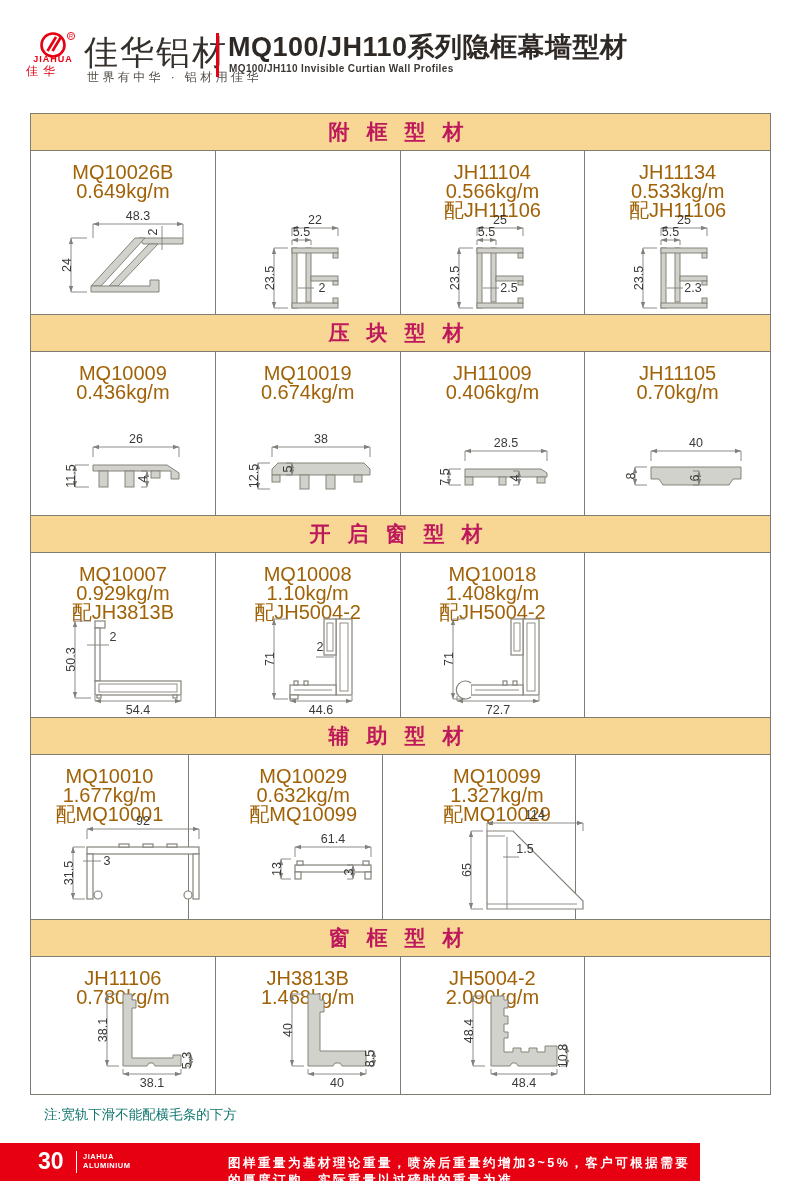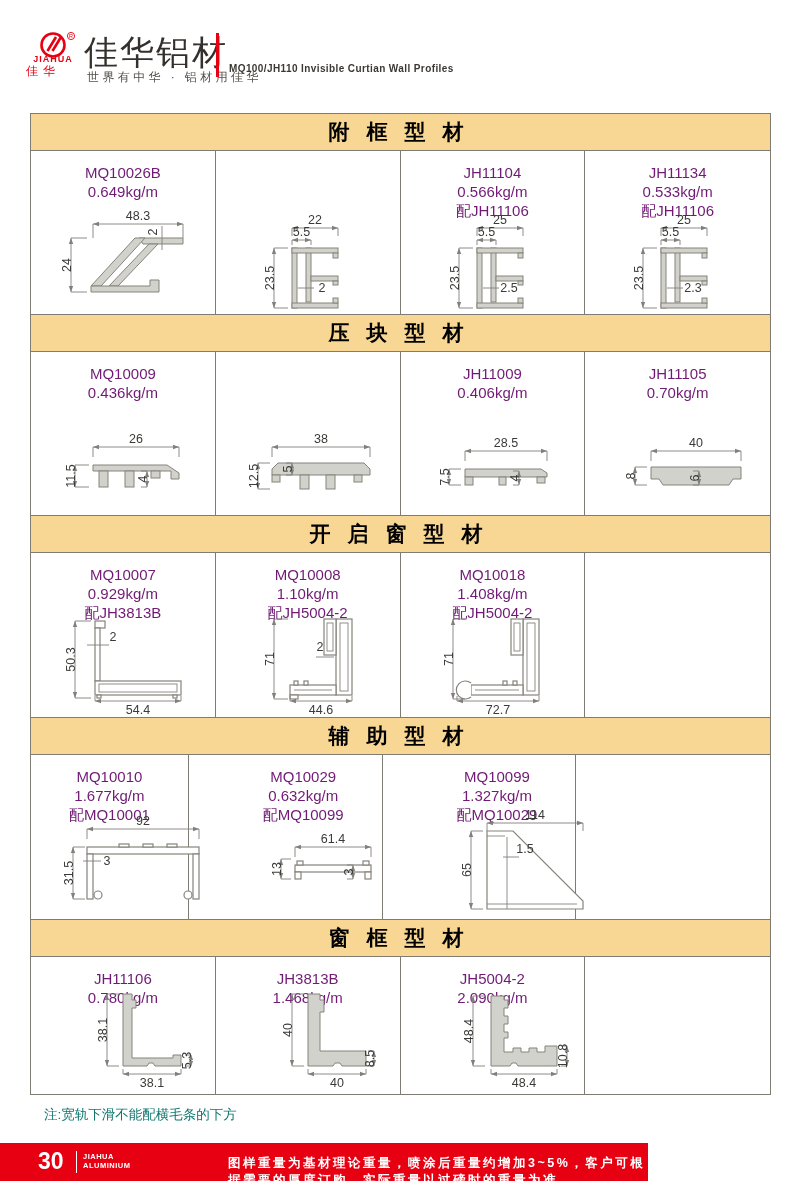--- a/index.html
+++ b/index.html
@@ -16,41 +16,41 @@
          color:#35302b;letter-spacing:2px;}
   #slogan{position:absolute;left:87px;top:69px;font-size:12px;color:#55504b;letter-spacing:3.4px;}
   #hdr-divider{position:absolute;left:216px;top:33px;width:3px;height:44px;background:#e60012;}
   #title{position:absolute;left:228px;top:29px;font-size:27px;font-weight:bold;color:#2e2925;letter-spacing:0.5px;}
   #subtitle{position:absolute;left:229px;top:63px;font-size:10px;font-weight:bold;color:#3c3733;letter-spacing:0.4px;}
 
   
   #tbl{position:absolute;left:30px;top:113px;width:741px;border:1px solid #7f7d73;box-sizing:border-box;background:#fff;}
   .band{height:37px;background:#f8d794;border-bottom:1px solid #7f7d73;
         display:flex;align-items:center;justify-content:center;box-sizing:border-box;}
-  .band span{font-size:21px;font-weight:bold;color:#000000;letter-spacing:17px;margin-left:8px;}
+  .band span{font-size:21px;font-weight:bold;color:#be185d;letter-spacing:17px;margin-left:8px;}
   .row{display:flex;border-bottom:1px solid #7f7d73;box-sizing:border-box;}
   .row.last{border-bottom:none;}
   .r1,.r2{height:164px;} .r3{height:165px;} .r4{height:165px;gap:36px;} .r5{height:137px;}
   .cell{position:relative;width:25%;border-right:1px solid #7f7d73;box-sizing:border-box;}
   .cell:last-child{border-right:none;}
-  .lbl{padding-top:12px;text-align:center;font-size:15px;line-height:19px;color:#701a75;}
+  .lbl{padding-top:12px;text-align:center;font-size:20px;line-height:19px;color:#a16207;}
   .cell svg{position:absolute;left:0;bottom:2px;}
 
   
   g.dim line{stroke:#82807a;stroke-width:0.9;}
   g.dim polygon{fill:#82807a;stroke:none;}
   .dt{fill:#3a3a38;font-size:12.5px;text-anchor:middle;font-family:"Liberation Sans",sans-serif;}
   .ld{stroke:#82807a;stroke-width:0.9;fill:none;}
   .pf{fill:#d2d2cc;stroke:#85837b;stroke-width:1;}
   .po{fill:#ffffff;stroke:#85837b;stroke-width:1.2;}
   .pi{fill:none;stroke:#85837b;stroke-width:0.9;}
 
   
   #note{position:absolute;left:44px;top:1106px;font-size:13.5px;color:#0f766e;}
-  #footer{position:absolute;left:0;top:1143px;width:648px;height:38px;background:#e60012;}
+  #footer{position:absolute;left:0;top:1143px;width:700px;height:38px;background:#e60012;}
   #page-num{position:absolute;left:38px;top:5px;font-size:23px;font-weight:bold;color:#fff;}
   #foot-div{position:absolute;left:76px;top:8px;width:1px;height:22px;background:#fff;}
   #foot-brand{position:absolute;left:83px;top:9px;font-size:7.5px;font-weight:bold;color:#fff;line-height:9px;letter-spacing:0.5px;}
   #foot-text{position:absolute;left:228px;top:12px;font-size:12.5px;font-weight:bold;color:#fff;letter-spacing:2.5px;}
 </style>
 </head>
 <body>
 
 <div id="page">
 
@@ -58,20 +58,21 @@
     <circle cx="23" cy="14" r="11.5" fill="none" stroke="#e60012" stroke-width="2.6"></circle>
     <path d="M17.5,20 L26,6 M22.5,20 L31,6" stroke="#e60012" stroke-width="2.6" fill="none"></path>
     <circle cx="41" cy="5" r="3.6" fill="none" stroke="#e60012" stroke-width="0.9"></circle>
     <text x="41" y="7.3" font-size="5.5" fill="#e60012" text-anchor="middle">R</text>
   </svg>
   <div id="logo-en">JIAHUA</div>
   <div id="logo-cn">佳华</div>
   <div id="brand">佳华铝材</div>
   <div id="slogan">世界有中华 · 铝材用佳华</div>
   <div id="hdr-divider"></div>
+  <div id="title">MQ100/JH110系列隐框幕墙型材</div>
   <div id="subtitle">MQ100/JH110  Invisible  Curtian  Wall  Profiles</div>
 
   <div id="tbl">
 
     <div class="band">
         <span>附框型材</span>
       </div>
     <div class="row r1">
 
       <div class="cell">
@@ -269,20 +270,24 @@
               <line x1="116" y1="50" x2="110" y2="50"></line>
               <polygon points="116,66 113.8,60 118.2,60"></polygon>
               <polygon points="116,50 113.8,56 118.2,56"></polygon>
               <line x1="116" y1="50" x2="116" y2="66"></line>
               <text class="dt" x="112" y="62" transform="rotate(-90 112 58)">4</text>
             </g>
         </svg>
       </div>
 
       <div class="cell">
+        <div class="lbl">
+            <div>MQ10019</div>
+            <div>0.674kg/m</div>
+          </div>
         <svg width="183" height="92" viewBox="0 0 183 92">
           <polygon class="pf" points="56,48 62,42 148,42 154,48 154,54 56,54"></polygon>
           <rect class="pf" x="84" y="54" width="9" height="14"></rect>
           <rect class="pf" x="110" y="54" width="9" height="14"></rect>
           <rect class="pf" x="56" y="54" width="8" height="7"></rect>
           <rect class="pf" x="138" y="54" width="8" height="7"></rect>
           <g class="dim">
               <line x1="154" y1="26" x2="154" y2="36"></line>
               <line x1="56" y1="26" x2="56" y2="36"></line>
               <polygon points="154,26 148,23.8 148,28.2"></polygon>

